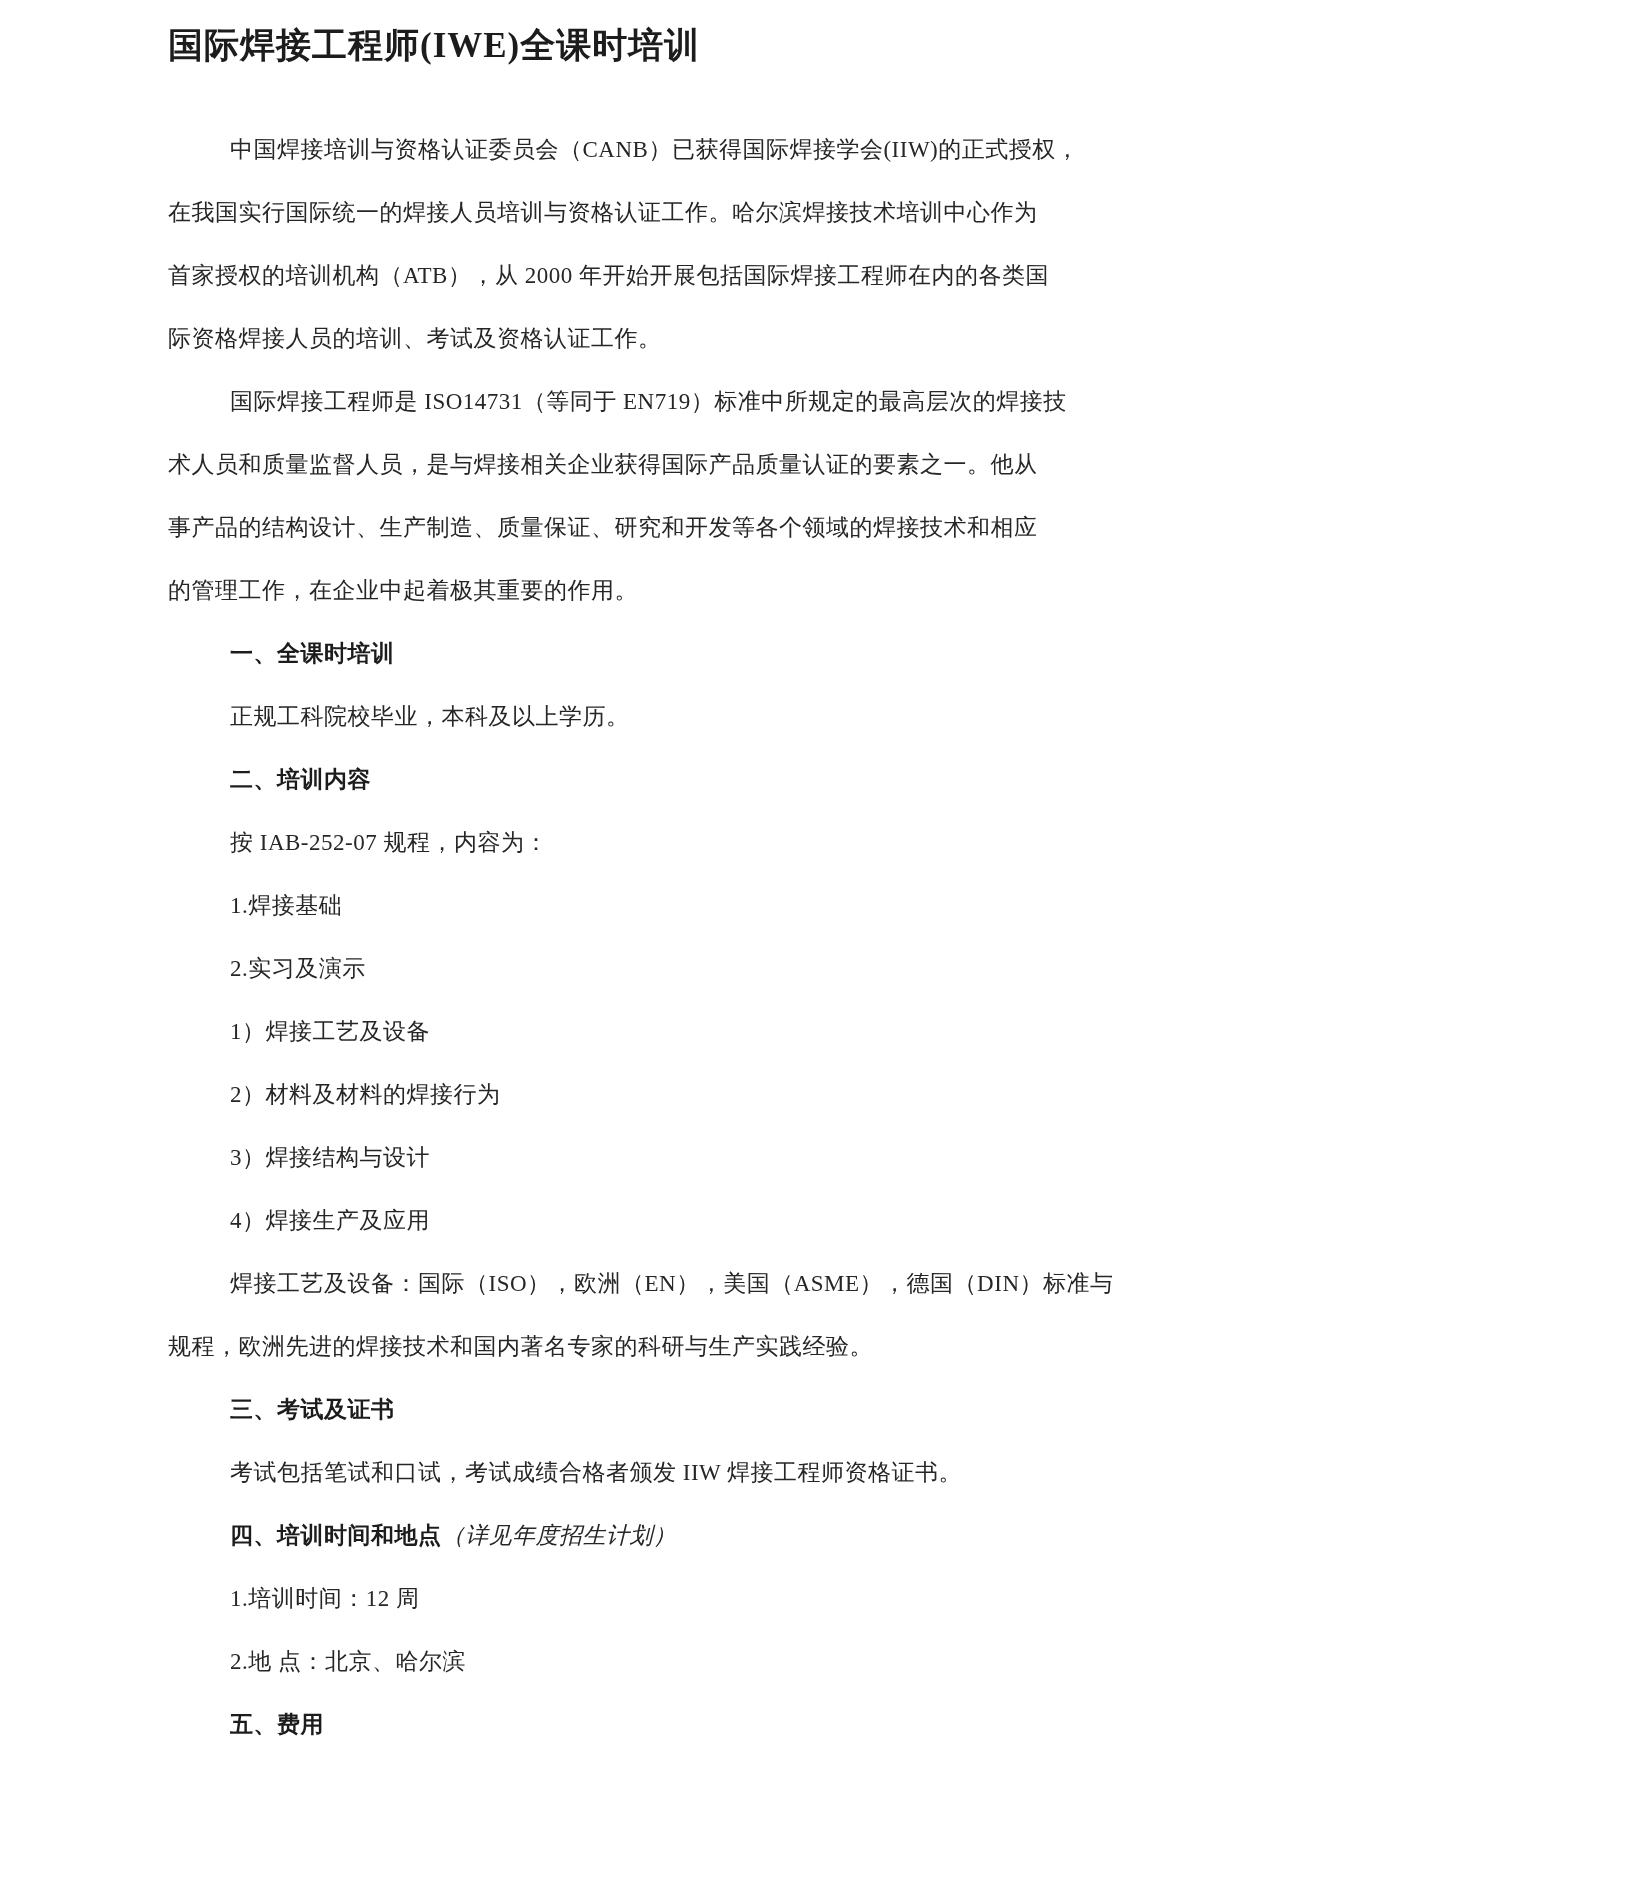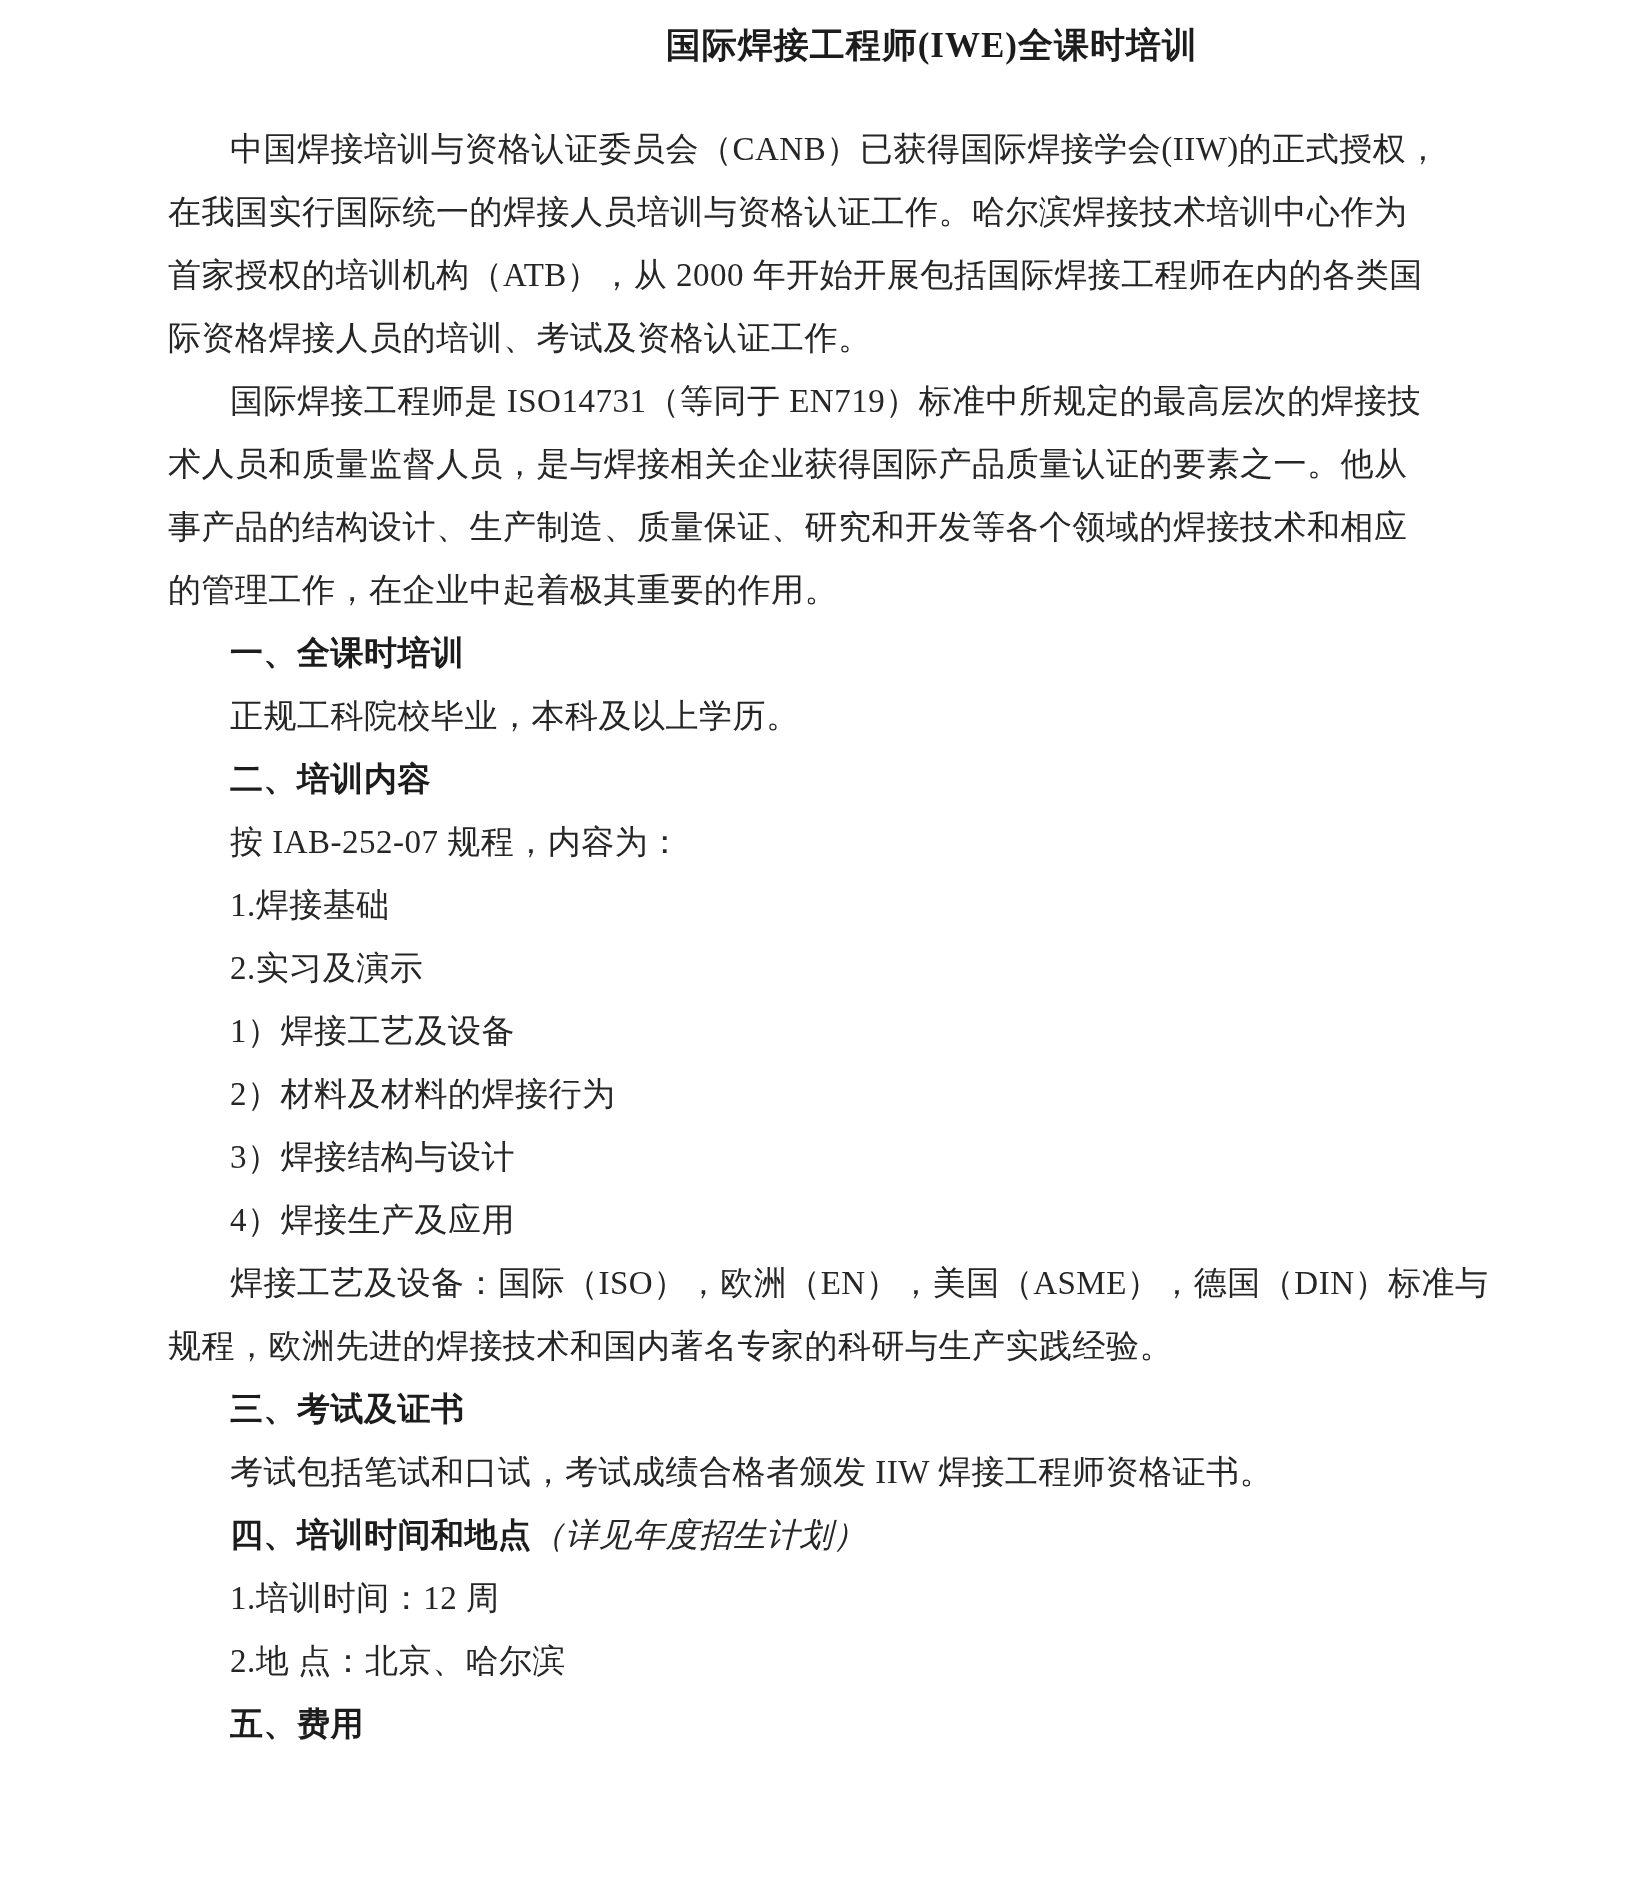--- a/index.html
+++ b/index.html
@@ -13,30 +13,30 @@
     font-family: "Liberation Serif", "DejaVu Serif", serif;
     color: #262626;
     overflow: hidden;
   }
   .content {
     width: 1030px;
     margin-left: 168px;
     padding-top: 20px;
   }
   .doc-title {
-    text-align: right;
+    text-align: left;
     font-size: 35px;
     font-weight: bold;
     color: #1c1c1c;
     line-height: 52px;
     margin-bottom: 46px;
     letter-spacing: 1px;
   }
   .line {
-    font-size: 33px;
+    font-size: 23px;
     line-height: 63px;
     height: 63px;
     white-space: nowrap;
     letter-spacing: 0.5px;
   }
   .indent {
     text-indent: 62px;
   }
   .bold {
     font-weight: bold;

